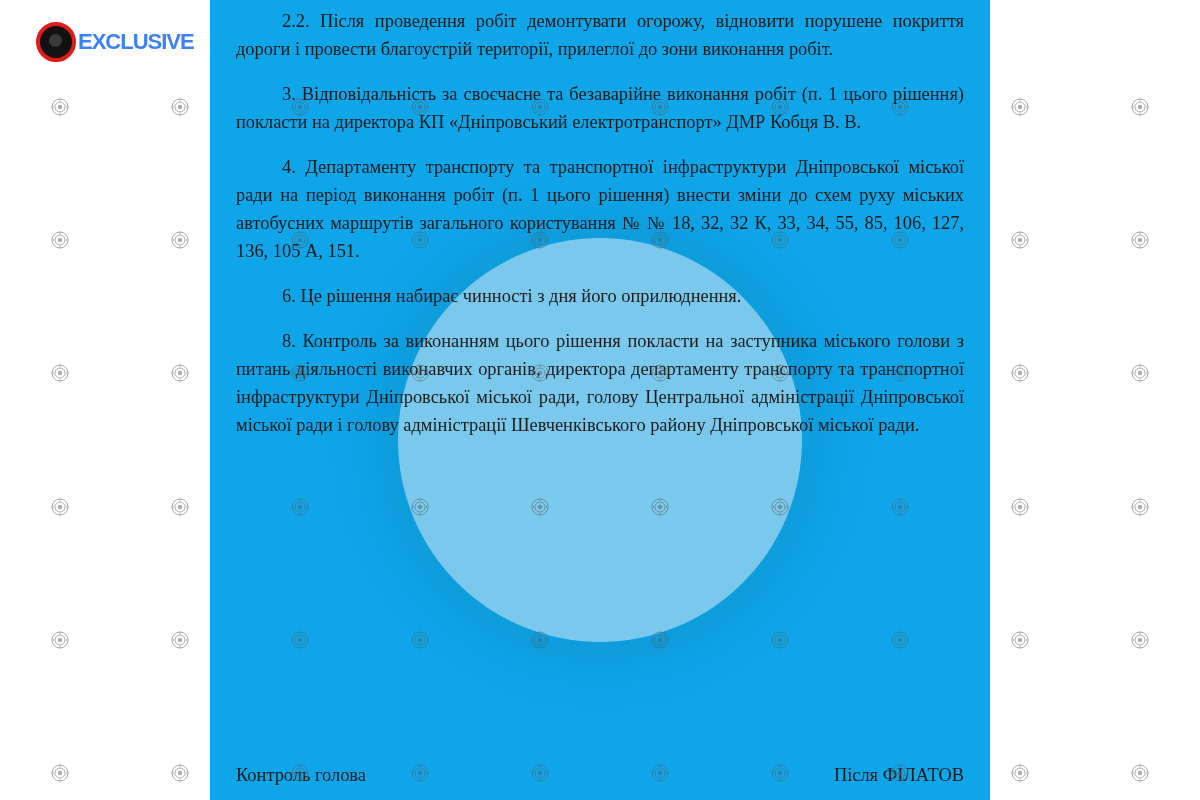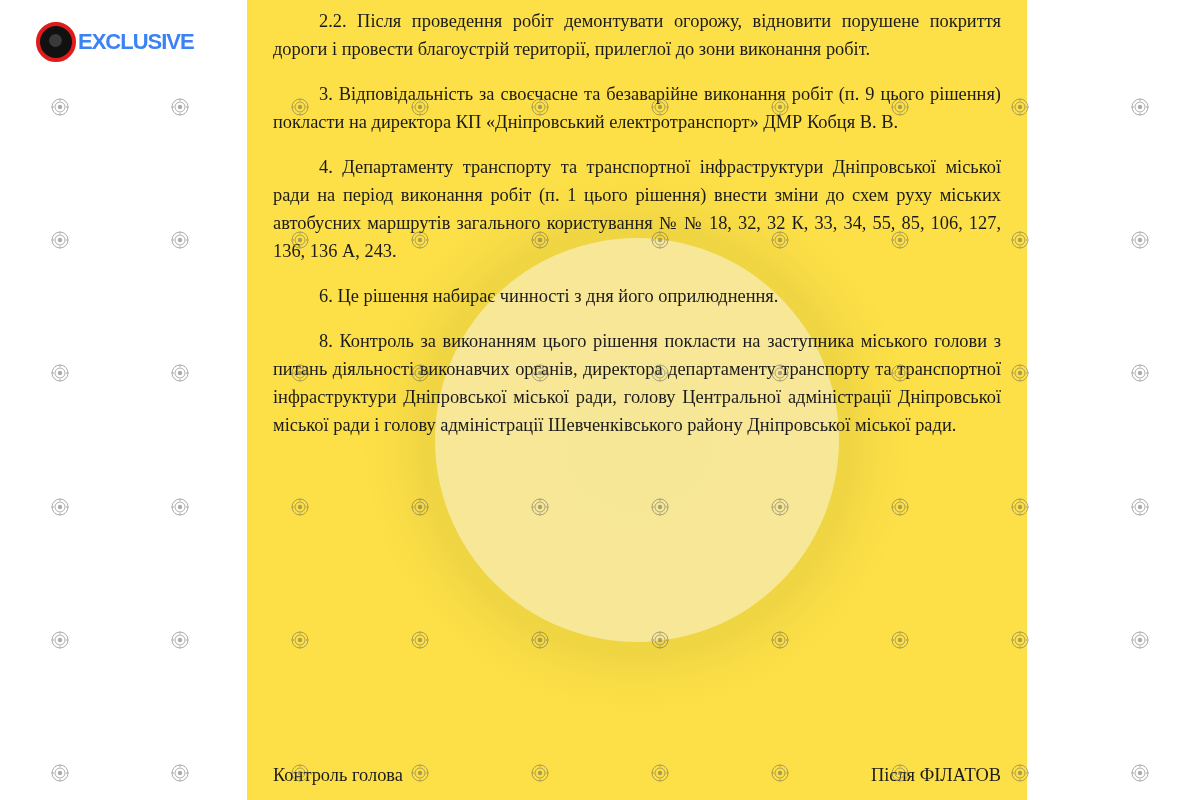--- a/index.html
+++ b/index.html
@@ -21,23 +21,22 @@
     inset: 0;
     background: #ffffff;
   }
 
   #sheet {
     position: absolute;
     left: 210px;
     top: 0;
     width: 780px;
     height: 800px;
-    background: #fde047;
+    background: #0ea5e9;
     overflow: hidden;
-    margin-left: 37px;
   }
 
   
   #sheet-watermark {
     position: absolute;
     left: 50%;
     top: 440px;
     width: 560px;
     height: 560px;
     margin-left: -280px;
@@ -165,22 +164,22 @@
 </head>
 <body>
 
 <div id="page">
 
   <div id="sheet">
     <div id="sheet-watermark"></div>
 
     <div id="doc-body">
       <p>2.2. Після проведення робіт демонтувати огорожу, відновити порушене покриття дороги і провести благоустрій території, прилеглої до зони виконання робіт.</p>
-      <p>3. Відповідальність за своєчасне та безаварійне виконання робіт (п. 9 цього рішення) покласти на директора КП «Дніпровський електротранспорт» ДМР Кобця В. В.</p>
-      <p>4. Департаменту транспорту та транспортної інфраструктури Дніпровської міської ради на період виконання робіт (п. 1 цього рішення) внести зміни до схем руху міських автобусних маршрутів загального користування № № 18, 32, 32 К, 33, 34, 55, 85, 106, 127, 136, 136 А, 243.</p>
+      <p>3. Відповідальність за своєчасне та безаварійне виконання робіт (п. 1 цього рішення) покласти на директора КП «Дніпровський електротранспорт» ДМР Кобця В. В.</p>
+      <p>4. Департаменту транспорту та транспортної інфраструктури Дніпровської міської ради на період виконання робіт (п. 1 цього рішення) внести зміни до схем руху міських автобусних маршрутів загального користування № № 18, 32, 32 К, 33, 34, 55, 85, 106, 127, 136, 105 А, 151.</p>
       <p>6. Це рішення набирає чинності з дня його оприлюднення.</p>
       <p>8. Контроль за виконанням цього рішення покласти на заступника міського голови з питань діяльності виконавчих органів, директора департаменту транспорту та транспортної інфраструктури Дніпровської міської ради, голову Центральної адміністрації Дніпровської міської ради і голову адміністрації Шевченківського району Дніпровської міської ради.</p>
     </div>
 
     <div id="signature-row">
       <span>Контроль голова</span>
       <span>Після ФІЛАТОВ</span>
     </div>
   </div>
 

